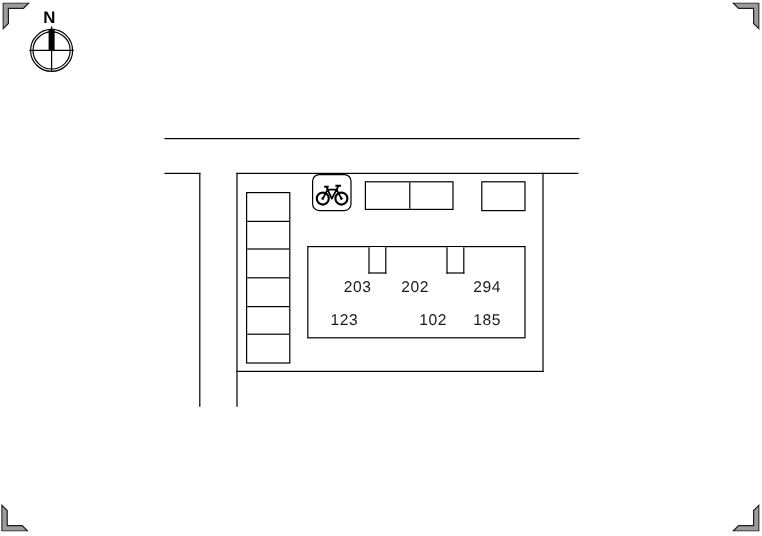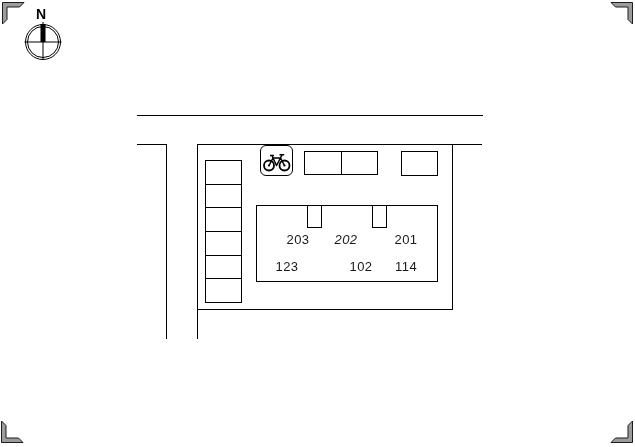--- a/index.html
+++ b/index.html
@@ -102,19 +102,19 @@
   </div>
 
   <div class="box" style="left:401px;top:151px;width:37px;height:25px;"></div>
 
   <div class="box" style="left:256px;top:205px;width:182px;height:77px;">
     <div class="notch" style="left:50px;width:13px;"></div>
     <div class="notch" style="left:115px;width:13px;"></div>
   </div>
 
   <span class="unit-label" style="left:298px;top:239px;">203</span>
-  <span class="unit-label" style="left:346px;top:239px;font-style:italic;">202</span>
-  <span class="unit-label" style="left:406px;top:239px;">201</span>
+  <span class="unit-label" style="left:346px;top:239px;">202</span>
+  <span class="unit-label" style="left:406px;top:239px;">294</span>
   <span class="unit-label" style="left:287px;top:266px;">123</span>
   <span class="unit-label" style="left:361px;top:266px;">102</span>
-  <span class="unit-label" style="left:406px;top:266px;">114</span>
+  <span class="unit-label" style="left:406px;top:266px;">185</span>
 
 </div>
 
 </body></html>

